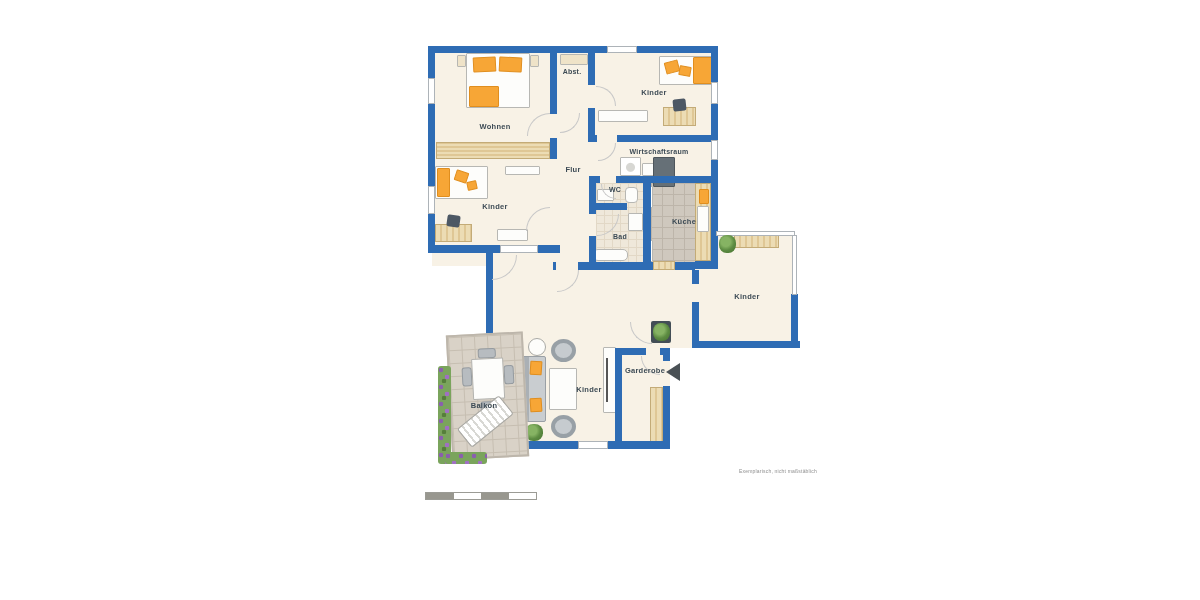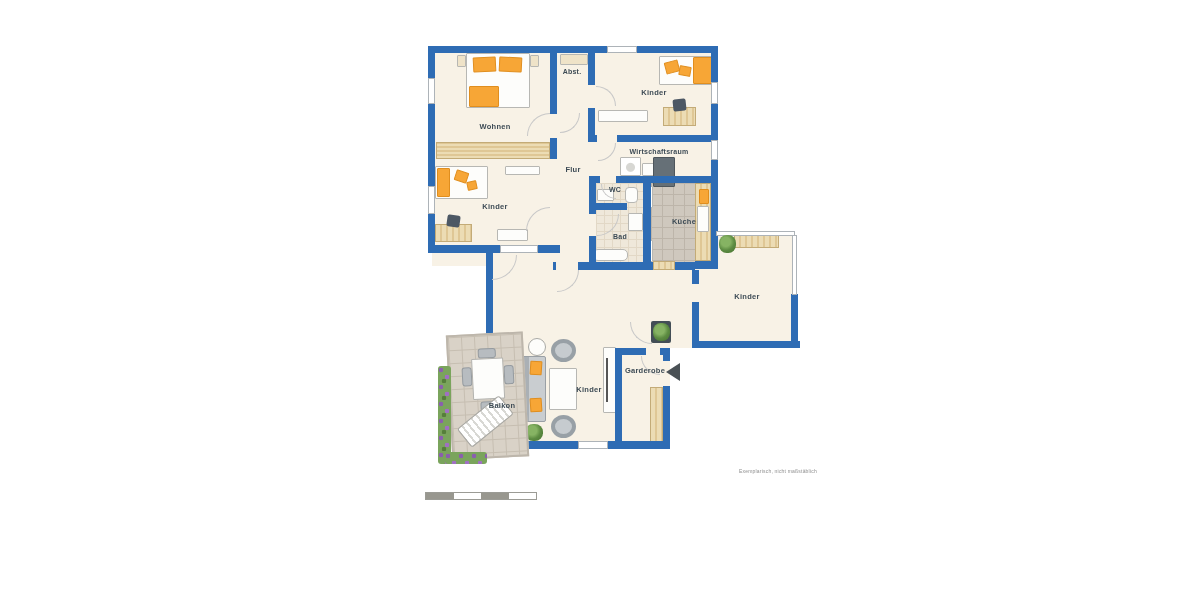--- a/index.html
+++ b/index.html
@@ -206,21 +206,21 @@
   <span class="lbl" style="left:654px;top:93px;">Kinder</span>
   <span class="lbl" style="left:659px;top:151px;font-size:7px;">Wirtschaftsraum</span>
   <span class="lbl" style="left:573px;top:170px;">Flur</span>
   <span class="lbl" style="left:615px;top:189px;font-size:7px;">WC</span>
   <span class="lbl" style="left:620px;top:236px;font-size:7px;">Bad</span>
   <span class="lbl" style="left:684px;top:222px;">Küche</span>
   <span class="lbl" style="left:495px;top:207px;">Kinder</span>
   <span class="lbl" style="left:747px;top:297px;">Kinder</span>
   <span class="lbl" style="left:589px;top:390px;">Kinder</span>
   <span class="lbl" style="left:645px;top:371px;">Garderobe</span>
-  <span class="lbl" style="left:502px;top:406px;">Balkon</span>
+  <span class="lbl" style="left:484px;top:406px;">Balkon</span>
 
   <div id="scalebar">
     <i></i>
       <i></i>
       <i></i>
       <i></i>
   </div>
   <span class="note">Exemplarisch, nicht maßstäblich</span>
 
 </div>

